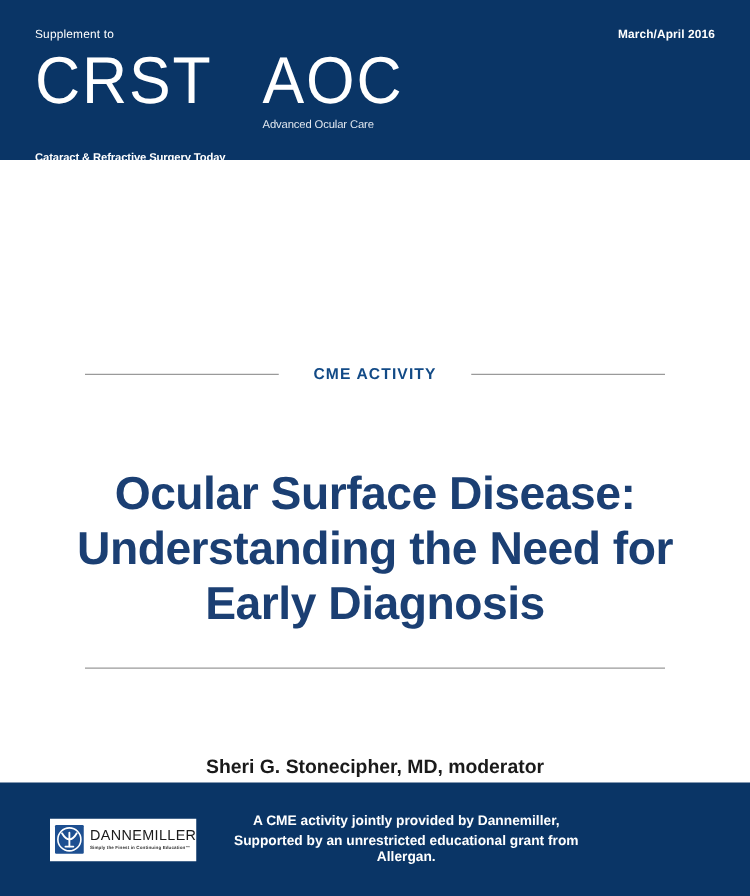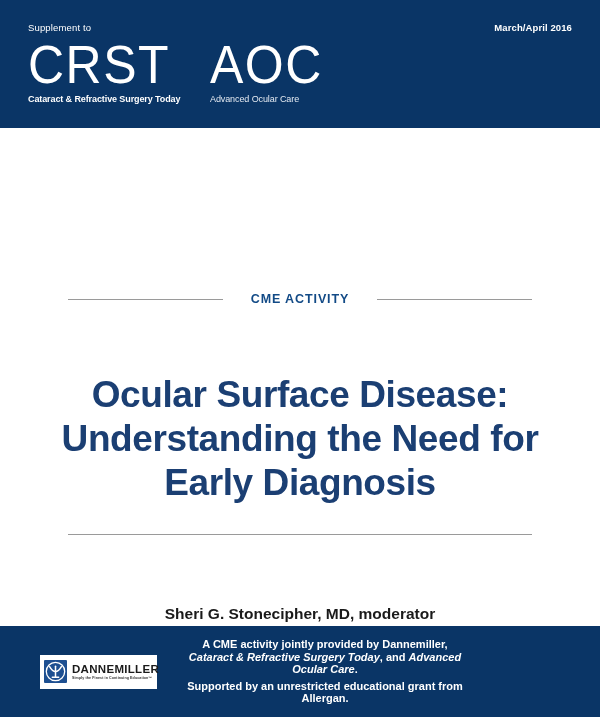--- a/index.html
+++ b/index.html
@@ -55,21 +55,21 @@
     position: absolute;
     top: 38px;
     left: 28px;
     display: flex;
     align-items: flex-start;
   }
   .logo-block {
     display: flex;
     flex-direction: column;
   }
-  .logo-block.crst { width: 166px; }
+  .logo-block.crst { width: 166px; gap: 27px; }
   .logo-block.aoc  { margin-left: 16px; width: 140px; }
   .logo-word {
     color: #ffffff;
     font-size: 50px;
     line-height: 50px;
     font-weight: 300;
     letter-spacing: 1.5px;
     font-family: "Liberation Sans", sans-serif;
     transform: scaleY(1.06);
     transform-origin: left top;
@@ -190,21 +190,21 @@
   .dm-mark svg { display: block; }
   .dm-text {
     margin-left: 5px;
     display: flex;
     flex-direction: column;
     justify-content: center;
   }
   .dm-name {
     color: #1a1a1a;
     font-size: 11.5px;
-    font-weight: 700;
+    font-weight: 400;
     letter-spacing: 0.3px;
     line-height: 12px;
   }
   .dm-sub {
     color: #333333;
     font-size: 3.6px;
     line-height: 5px;
     letter-spacing: 0.1px;
     font-weight: 600;
     margin-top: 1px;
@@ -289,19 +289,18 @@
         </svg>
       </span>
       <span class="dm-text">
         <span class="dm-name">DANNEMILLER</span>
         <span class="dm-sub">Simply the Finest in Continuing Education™</span>
       </span>
     </div>
 
     <div class="footer-text">
       <span class="footer-line">A CME activity jointly provided by Dannemiller,</span>
-      <span class="footer-line"><span class="it">Cataract &amp; Refractive Surgery Today</span><span>, and </span><span class="it">Advanced Ocular Care</span><span>.</span></span>
       <span class="footer-line spaced">Supported by an unrestricted educational grant from Allergan.</span>
     </div>
 
   </div>
 
 </div>
 
 </body></html>

